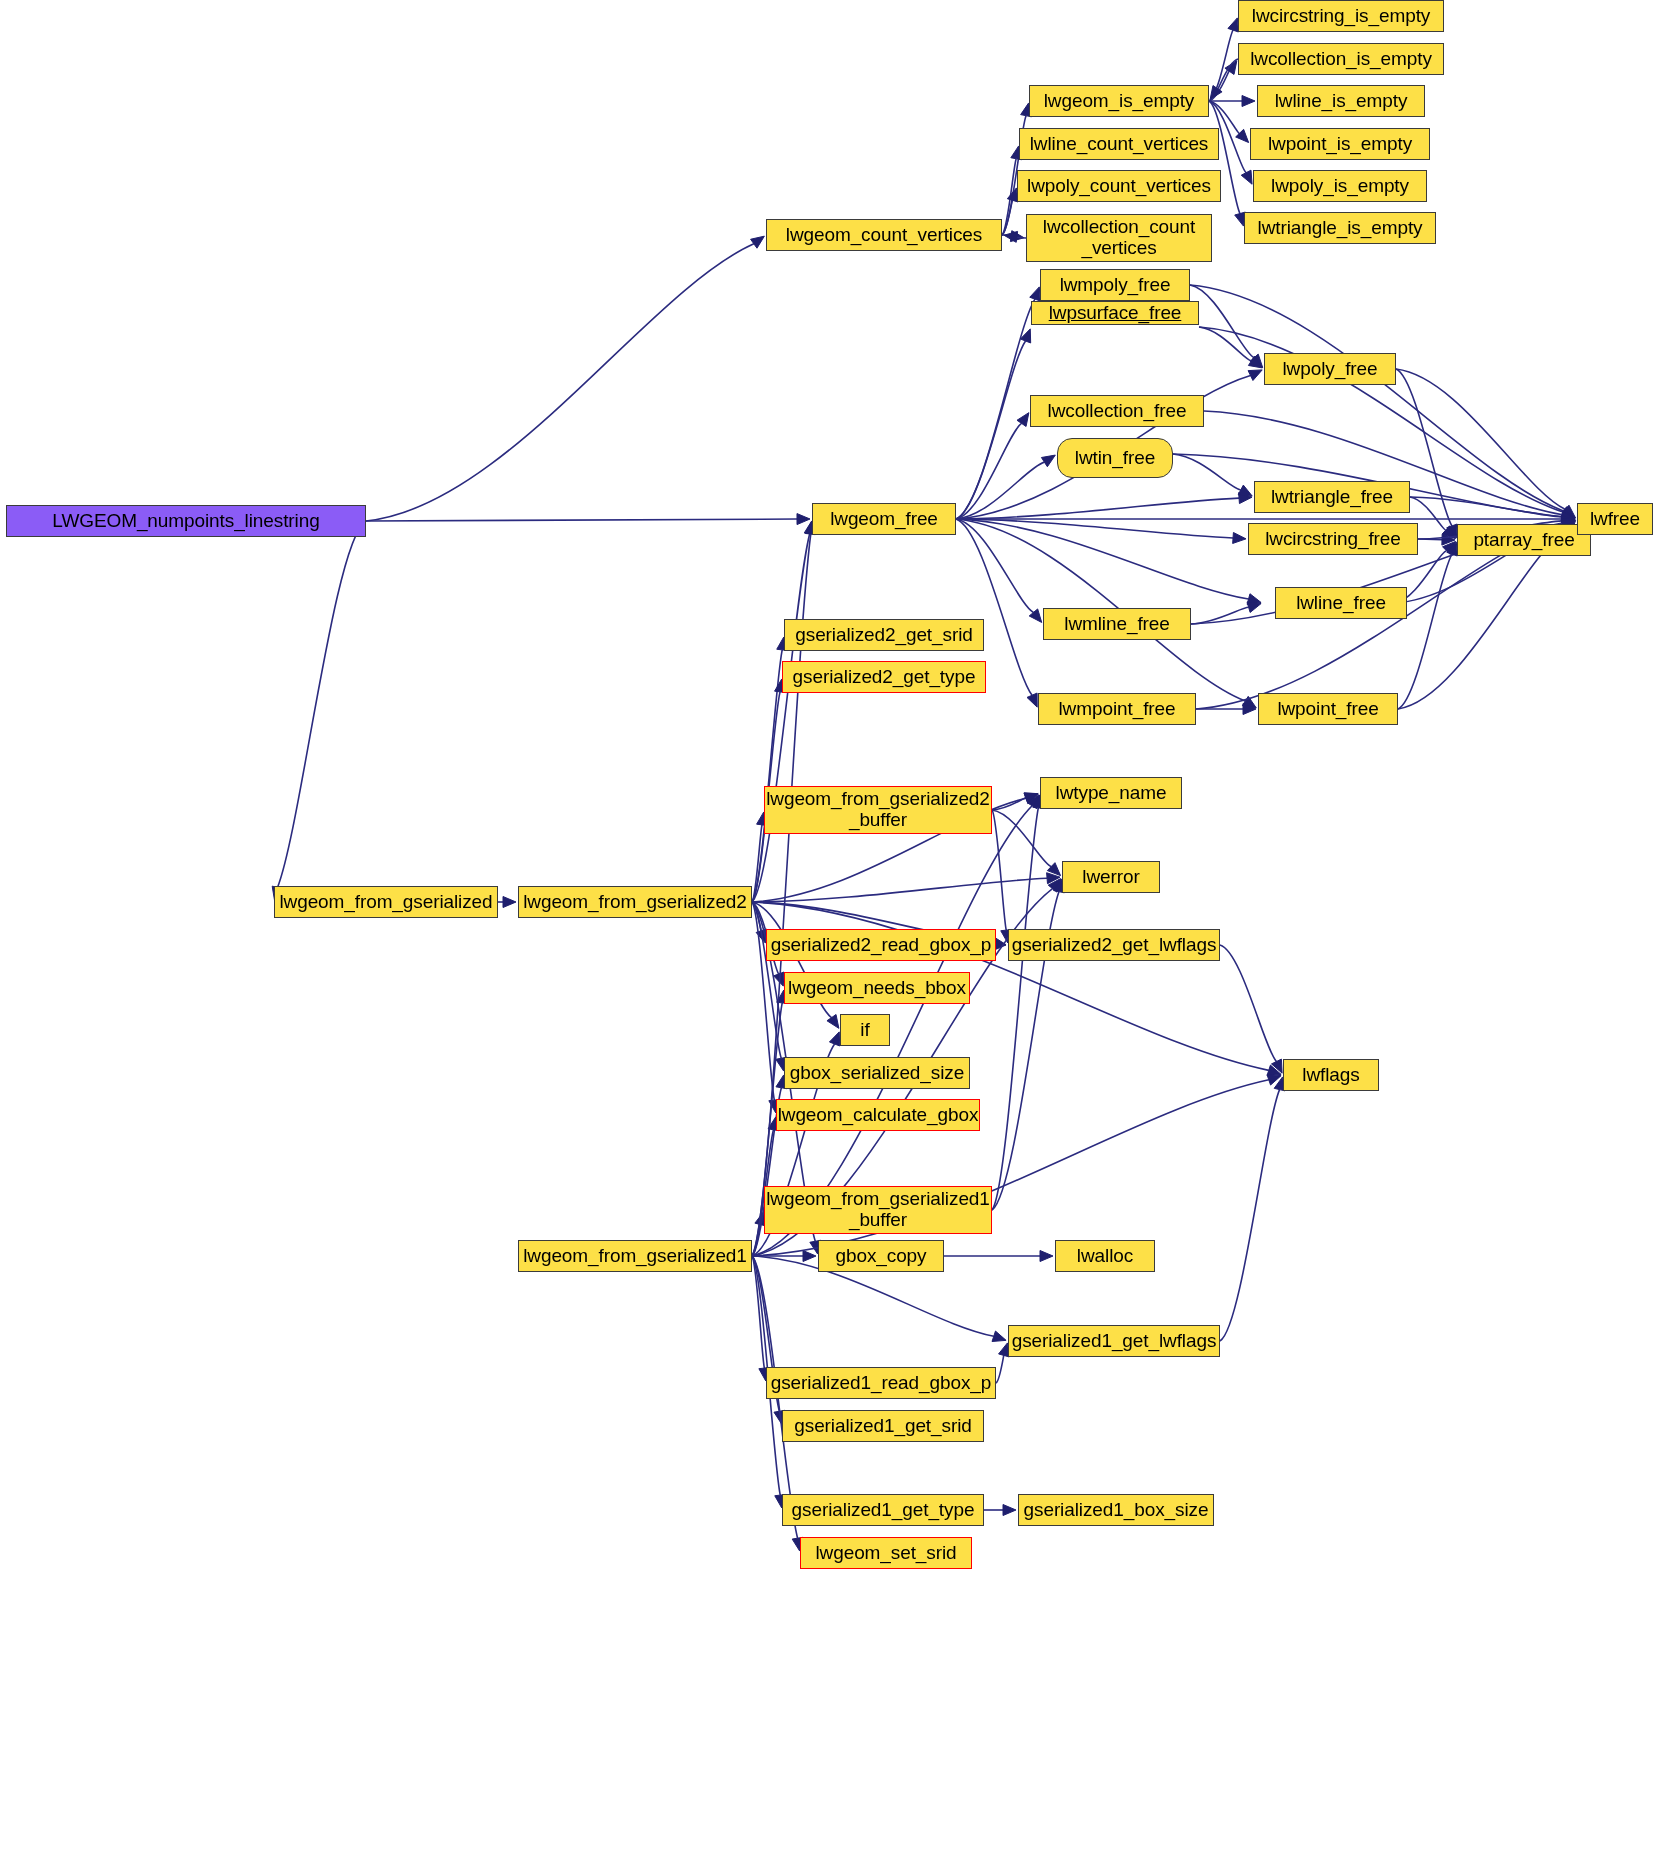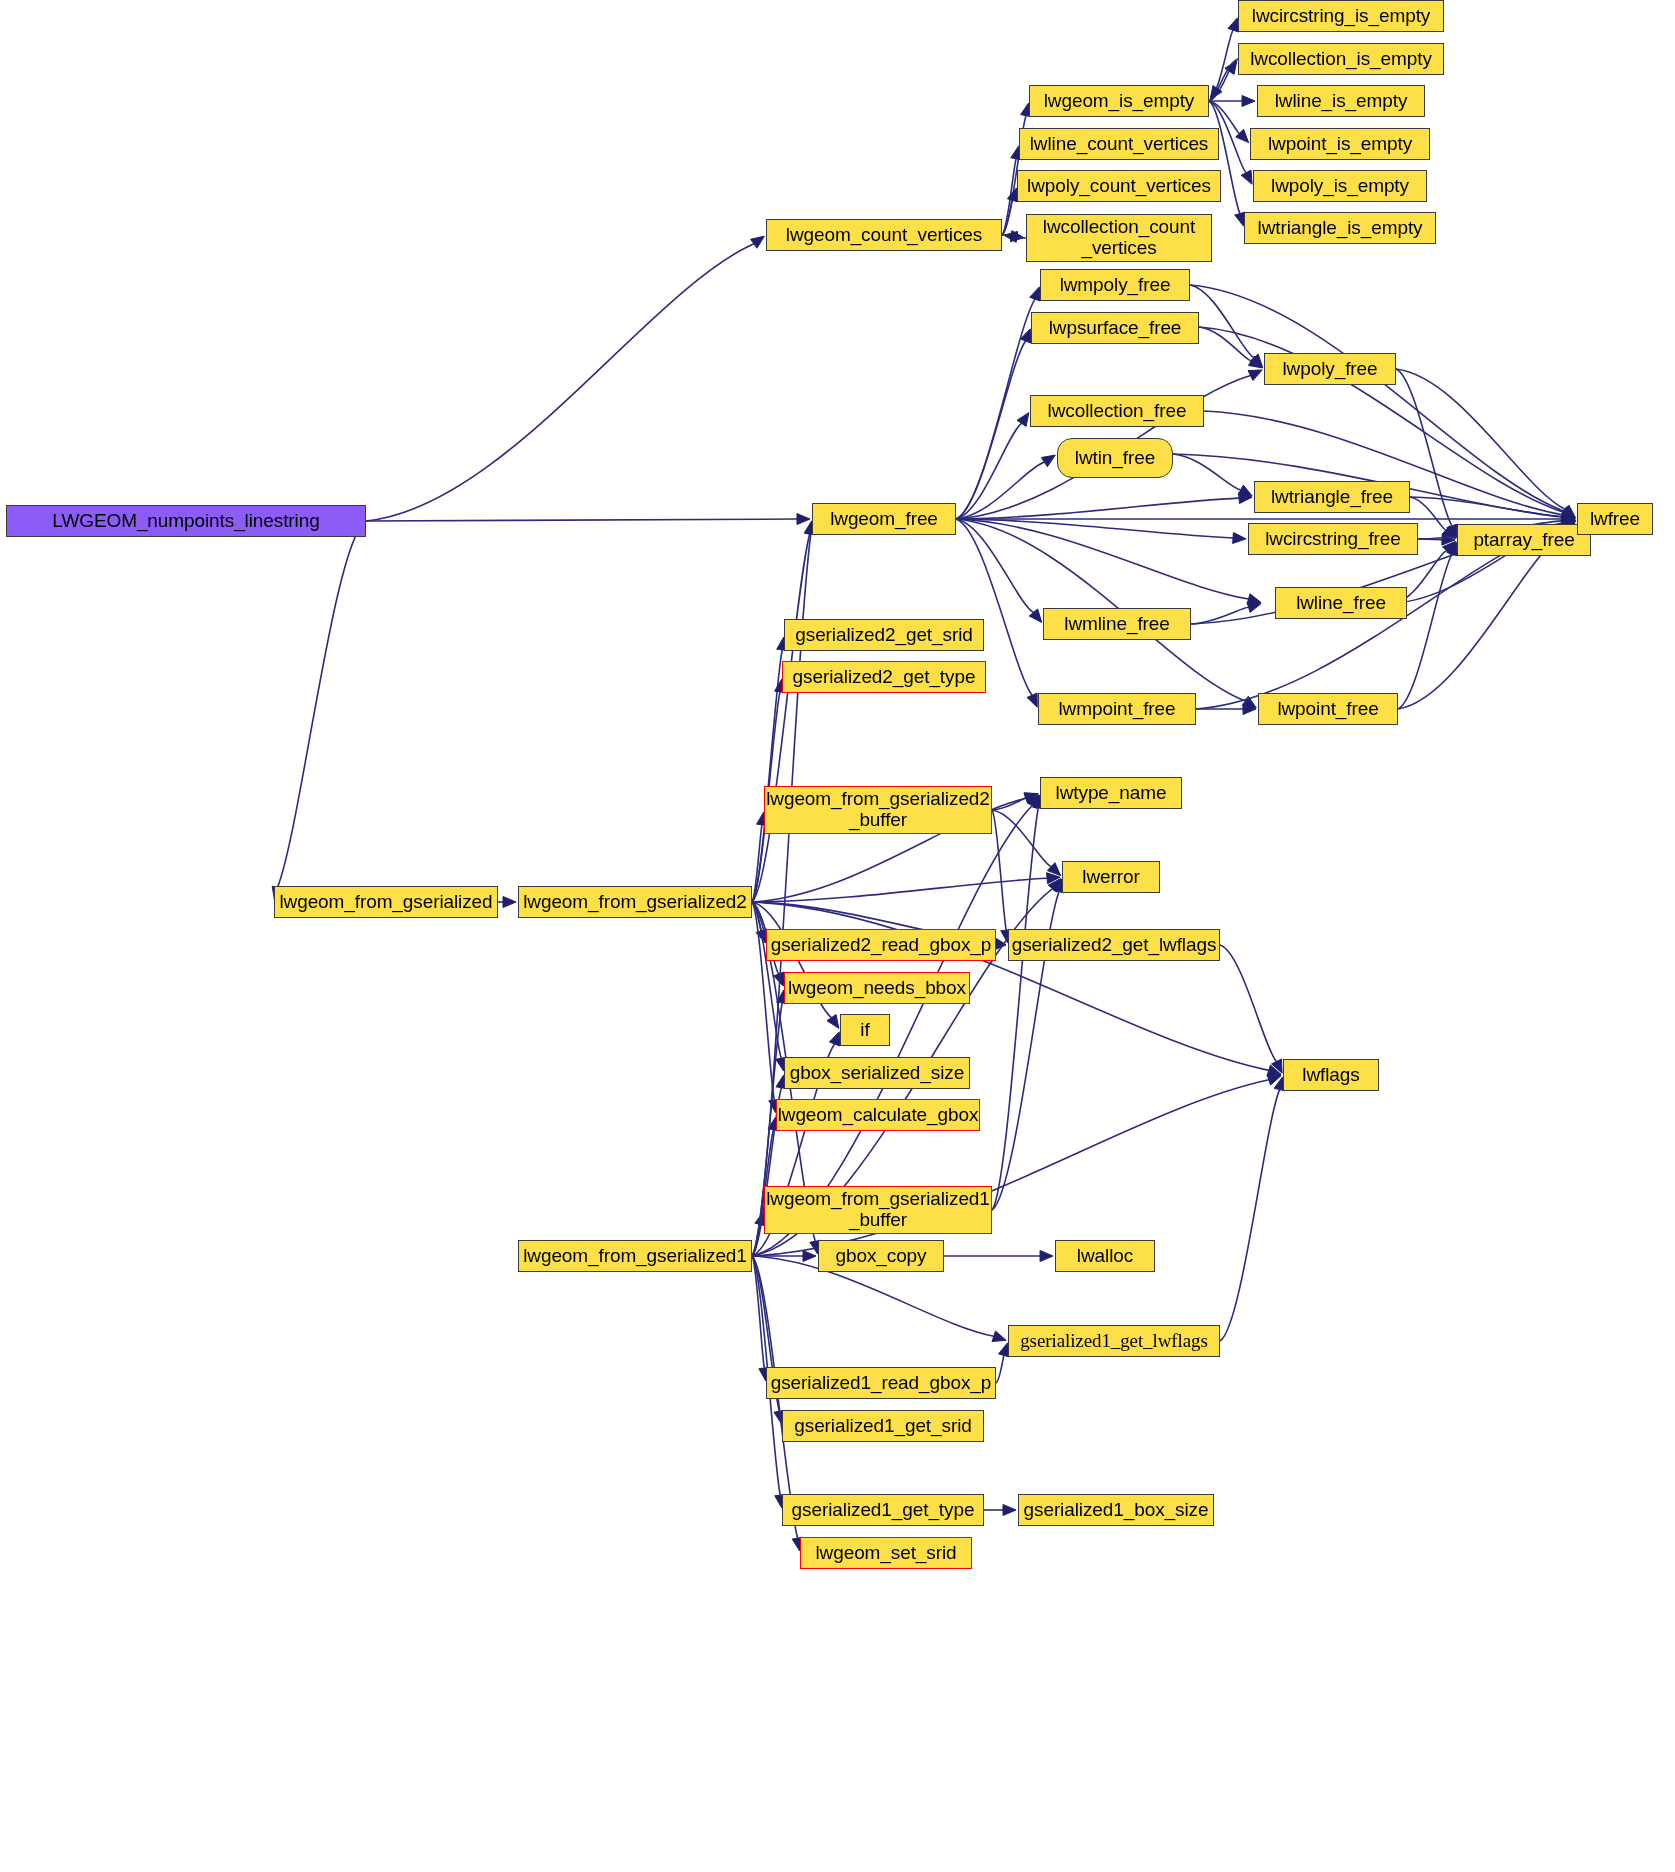--- a/index.html
+++ b/index.html
@@ -256,21 +256,21 @@
       <div class="node" style="left: 1026px; top: 214px; width: 186px; height: 48px;">lwcollection_count
 _vertices</div>
       <div class="node" style="left: 1238px; top: 0px; width: 206px; height: 32px;">lwcircstring_is_empty</div>
       <div class="node" style="left: 1238px; top: 43px; width: 206px; height: 32px;">lwcollection_is_empty</div>
       <div class="node" style="left: 1257px; top: 85px; width: 168px; height: 32px;">lwline_is_empty</div>
       <div class="node" style="left: 1250px; top: 128px; width: 180px; height: 32px;">lwpoint_is_empty</div>
       <div class="node" style="left: 1253px; top: 170px; width: 174px; height: 32px;">lwpoly_is_empty</div>
       <div class="node" style="left: 1244px; top: 212px; width: 192px; height: 32px;">lwtriangle_is_empty</div>
       <div class="node" style="left: 812px; top: 503px; width: 144px; height: 32px;">lwgeom_free</div>
       <div class="node" style="left: 1040px; top: 269px; width: 150px; height: 32px;">lwmpoly_free</div>
-      <div class="node" style="left: 1031px; top: 312px; width: 168px; height: 32px;">lwpsurface_free</div>
+      <div class="node" style="left: 1031px; top: 301px; width: 168px; height: 24px; text-decoration: underline;">lwpsurface_free</div>
       <div class="node" style="left: 1264px; top: 353px; width: 132px; height: 32px;">lwpoly_free</div>
       <div class="node" style="left: 1030px; top: 395px; width: 174px; height: 32px;">lwcollection_free</div>
       <div class="node" style="left: 1057px; top: 438px; width: 116px; height: 40px; border-radius: 15px;">lwtin_free</div>
       <div class="node" style="left: 1254px; top: 481px; width: 156px; height: 32px;">lwtriangle_free</div>
       <div class="node" style="left: 1248px; top: 523px; width: 170px; height: 32px;">lwcircstring_free</div>
       <div class="node" style="left: 1263px; top: 587px; width: 132px; height: 32px; margin-left: 12px;">lwline_free</div>
       <div class="node" style="left: 1043px; top: 608px; width: 148px; height: 32px;">lwmline_free</div>
       <div class="node" style="left: 1038px; top: 693px; width: 158px; height: 32px;">lwmpoint_free</div>
       <div class="node" style="left: 1258px; top: 693px; width: 140px; height: 32px;">lwpoint_free</div>
       <div class="node" style="left: 1457px; top: 524px; width: 134px; height: 32px;">ptarray_free</div>
@@ -288,20 +288,20 @@
       <div class="node red" style="left: 784px; top: 972px; width: 186px; height: 32px;">lwgeom_needs_bbox</div>
       <div class="node" style="left: 840px; top: 1014px; width: 50px; height: 32px;">if</div>
       <div class="node" style="left: 784px; top: 1057px; width: 186px; height: 32px;">gbox_serialized_size</div>
       <div class="node red" style="left: 776px; top: 1099px; width: 204px; height: 32px;">lwgeom_calculate_gbox</div>
       <div class="node" style="left: 1283px; top: 1059px; width: 96px; height: 32px;">lwflags</div>
       <div class="node red" style="left: 764px; top: 1186px; width: 228px; height: 48px;">lwgeom_from_gserialized1
 _buffer</div>
       <div class="node" style="left: 518px; top: 1240px; width: 234px; height: 32px;">lwgeom_from_gserialized1</div>
       <div class="node" style="left: 818px; top: 1240px; width: 126px; height: 32px;">gbox_copy</div>
       <div class="node" style="left: 1055px; top: 1240px; width: 100px; height: 32px;">lwalloc</div>
-      <div class="node" style="left: 1008px; top: 1325px; width: 212px; height: 32px; font-family: Liberation Serif, serif;">gserialized1_get_lwflags</div>
+      <div class="node" style="left: 1008px; top: 1325px; width: 212px; height: 32px;">gserialized1_get_lwflags</div>
       <div class="node" style="left: 766px; top: 1367px; width: 230px; height: 32px;">gserialized1_read_gbox_p</div>
       <div class="node" style="left: 782px; top: 1410px; width: 202px; height: 32px;">gserialized1_get_srid</div>
       <div class="node" style="left: 782px; top: 1494px; width: 202px; height: 32px;">gserialized1_get_type</div>
       <div class="node" style="left: 1018px; top: 1494px; width: 196px; height: 32px;">gserialized1_box_size</div>
       <div class="node red" style="left: 800px; top: 1537px; width: 172px; height: 32px;">lwgeom_set_srid</div>
     </div>
 </div>
 
 </body></html>

